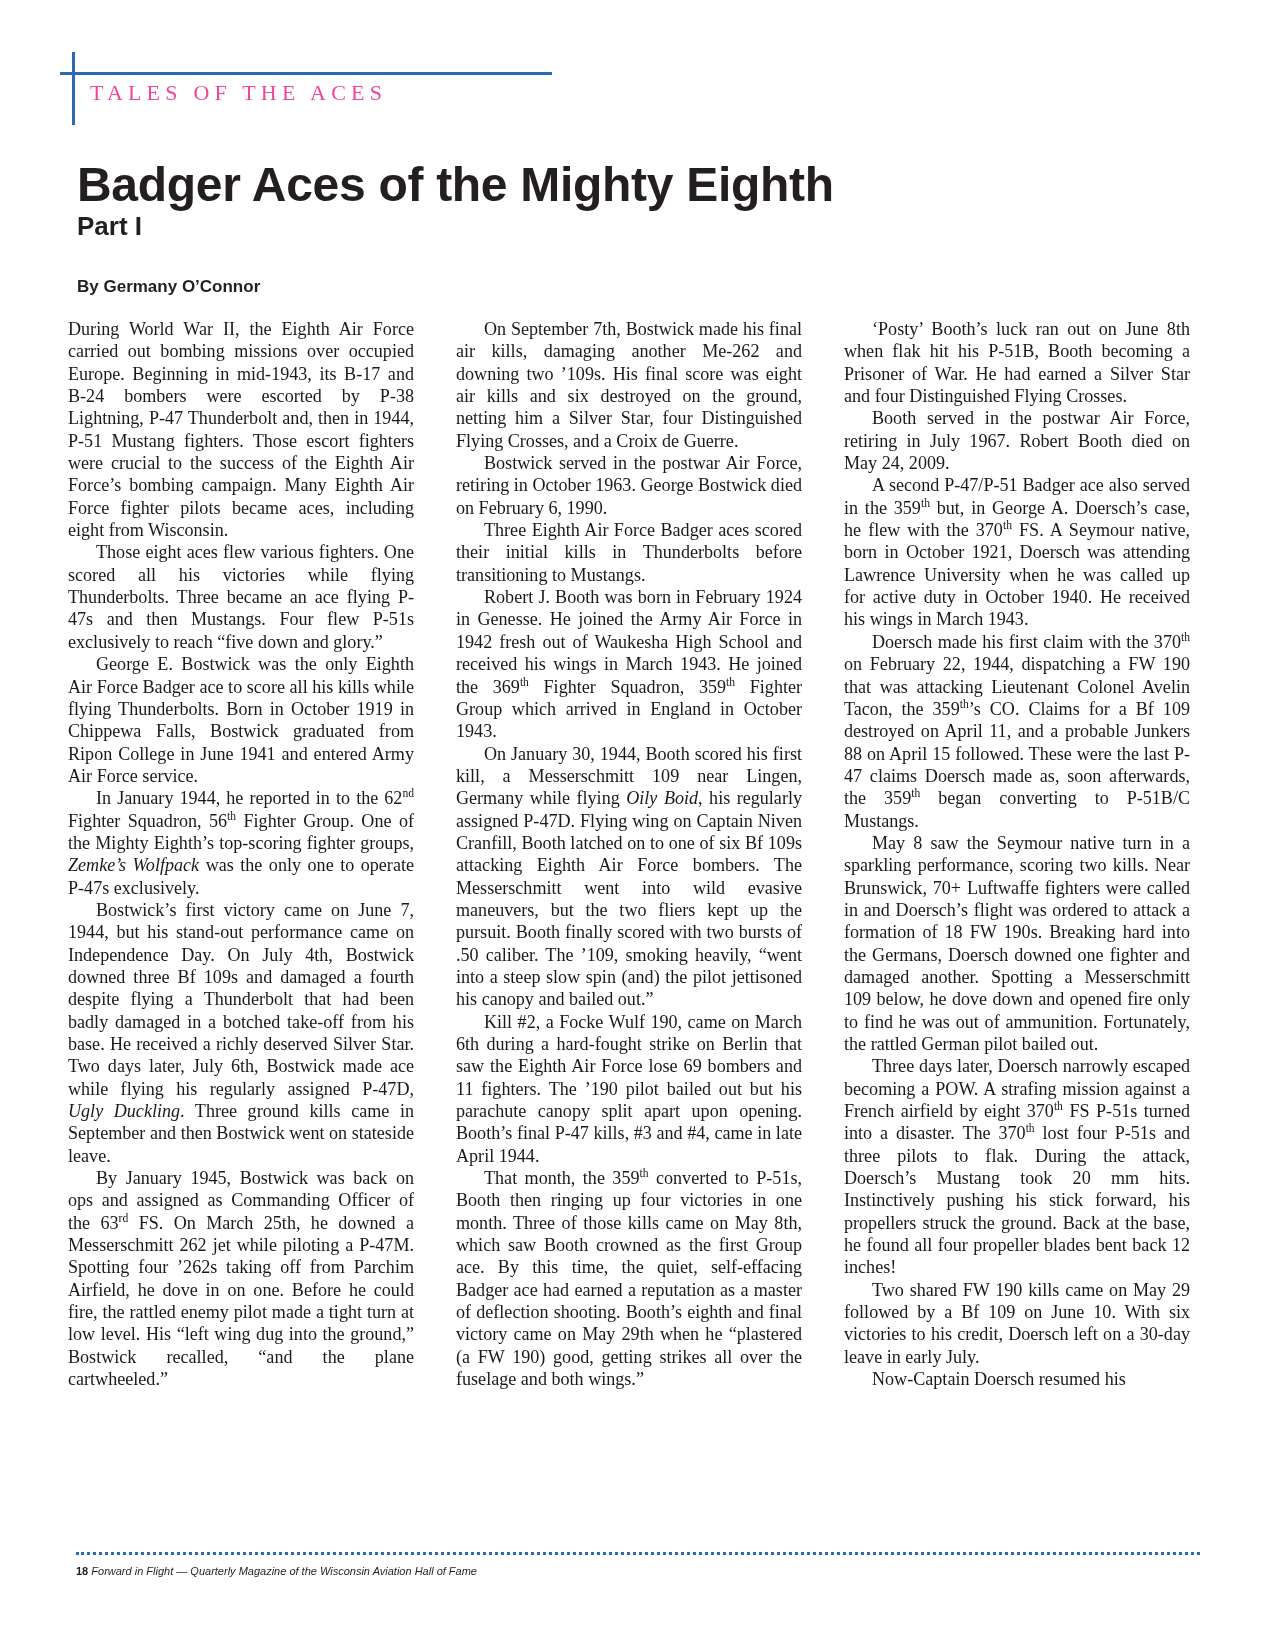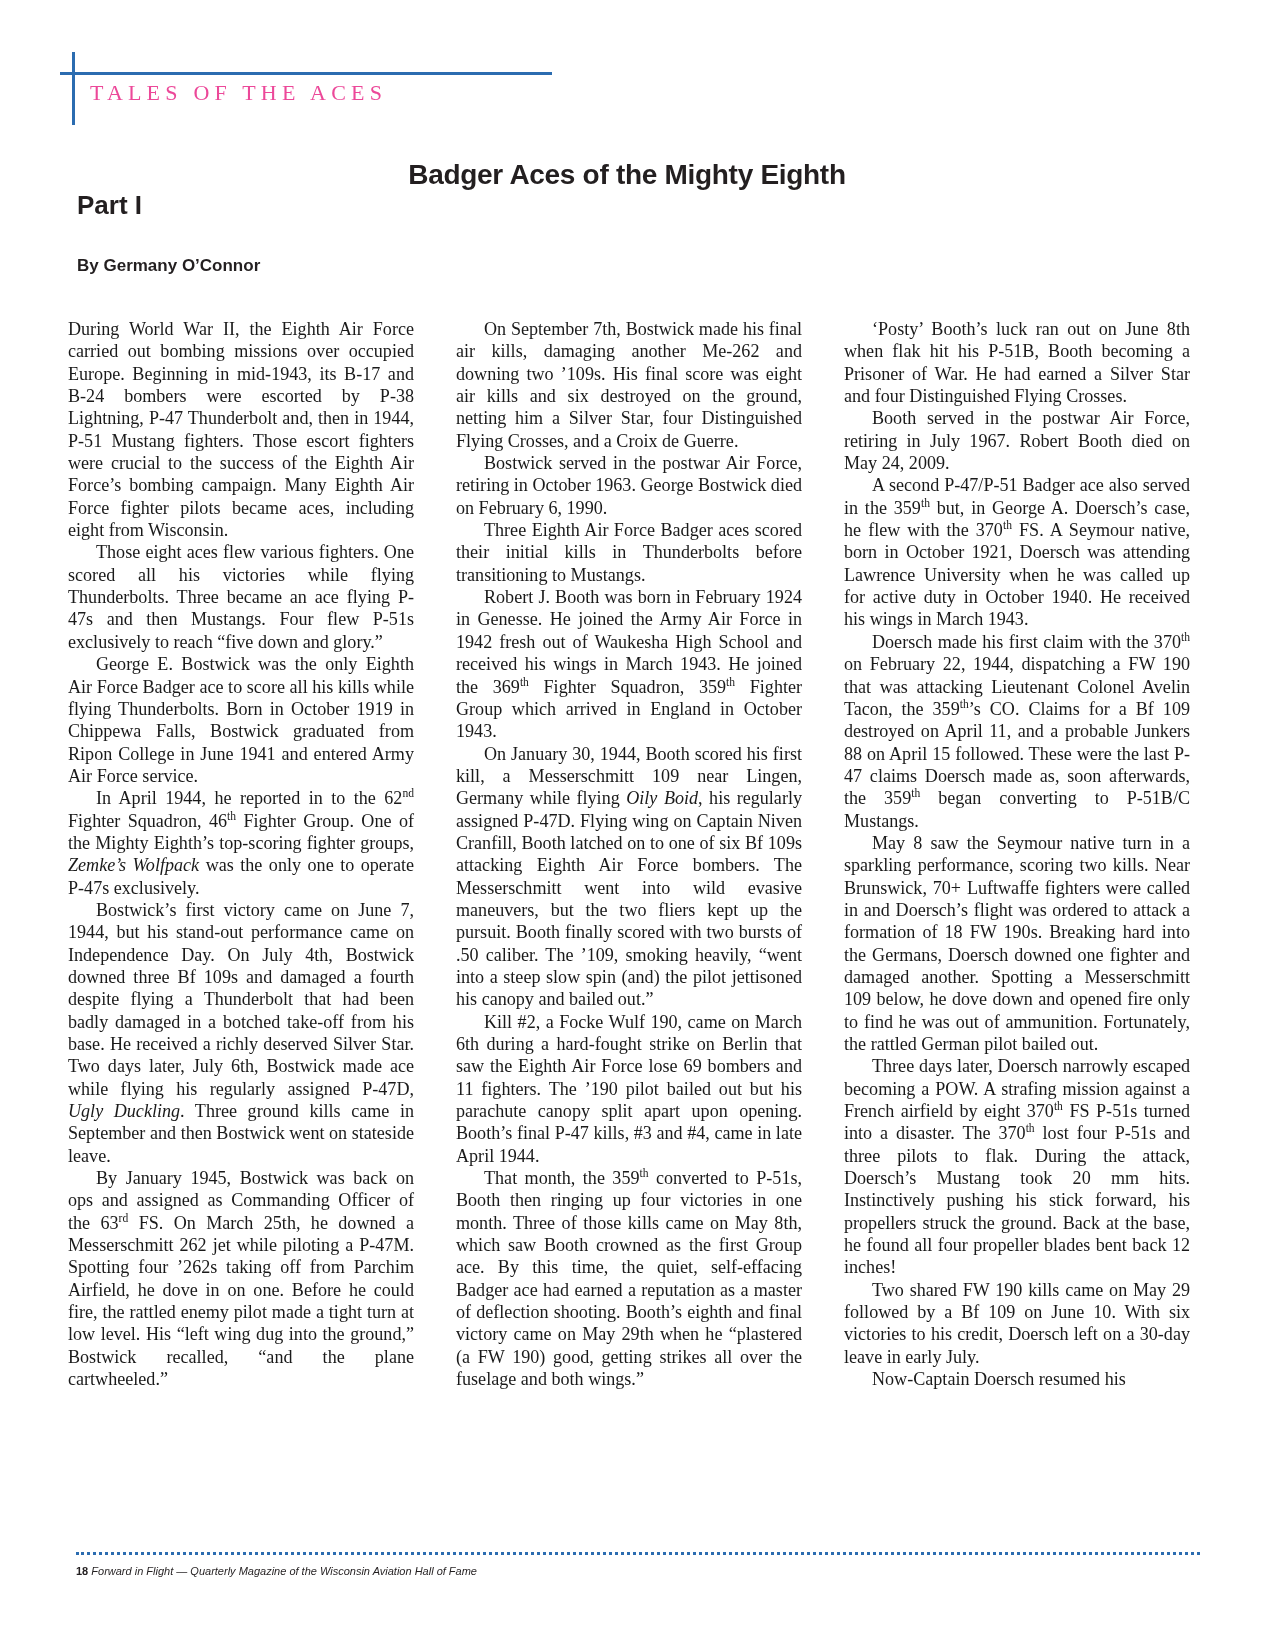--- a/index.html
+++ b/index.html
@@ -60,27 +60,26 @@
 
   
   .title-block {
     position: absolute;
     left: 77px;
     top: 160px;
     width: 1100px;
   }
   .headline {
     font-family: "Liberation Sans", "DejaVu Sans", sans-serif;
-    font-size: 28px;
+    font-size: 48px;
     font-weight: bold;
     line-height: 1.05;
     color: #231f20;
     margin: 0;
     letter-spacing: -0.3px;
-    text-align: center;
   }
   .subhead {
     font-family: "Liberation Sans", "DejaVu Sans", sans-serif;
     font-size: 26px;
     font-weight: bold;
     line-height: 1.1;
     color: #231f20;
     margin: 2px 0 0 0;
   }
   .byline {
@@ -170,21 +169,21 @@
     <h1 class="headline">Badger Aces of the Mighty Eighth</h1>
     <div class="subhead">Part I</div>
     <div class="byline">By Germany O’Connor</div>
   </div>
 
   <div class="columns" id="columns-root">
       <div class="col">
         <p><span>During World War II, the Eighth Air Force carried out bombing missions over occupied Europe. Beginning in mid-1943, its B-17 and B-24 bombers were escorted by P-38 Lightning, P-47 Thunderbolt and, then in 1944, P-51 Mustang fighters. Those escort fighters were crucial to the success of the Eighth Air Force’s bombing campaign. Many Eighth Air Force fighter pilots became aces, including eight from Wisconsin.</span></p>
         <p class="ind"><span>Those eight aces flew various fighters. One scored all his victories while flying Thunderbolts. Three became an ace flying P-47s and then Mustangs. Four flew P-51s exclusively to reach “five down and glory.”</span></p>
         <p class="ind"><span>George E. Bostwick was the only Eighth Air Force Badger ace to score all his kills while flying Thunderbolts. Born in October 1919 in Chippewa Falls, Bostwick graduated from Ripon College in June 1941 and entered Army Air Force service.</span></p>
-        <p class="ind"><span>In April 1944, he reported in to the 62</span><sup>nd</sup><span> Fighter Squadron, 46</span><sup>th</sup><span> Fighter Group. One of the Mighty Eighth’s top-scoring fighter groups, </span><i>Zemke’s Wolfpack</i><span> was the only one to operate P-47s exclusively.</span></p>
+        <p class="ind"><span>In January 1944, he reported in to the 62</span><sup>nd</sup><span> Fighter Squadron, 56</span><sup>th</sup><span> Fighter Group. One of the Mighty Eighth’s top-scoring fighter groups, </span><i>Zemke’s Wolfpack</i><span> was the only one to operate P-47s exclusively.</span></p>
         <p class="ind"><span>Bostwick’s first victory came on June 7, 1944, but his stand-out performance came on Independence Day. On July 4th, Bostwick downed three Bf 109s and damaged a fourth despite flying a Thunderbolt that had been badly damaged in a botched take-off from his base. He received a richly deserved Silver Star. Two days later, July 6th, Bostwick made ace while flying his regularly assigned P-47D, </span><i>Ugly Duckling</i><span>. Three ground kills came in September and then Bostwick went on stateside leave.</span></p>
         <p class="ind lastline-left"><span>By January 1945, Bostwick was back on ops and assigned as Commanding Officer of the 63</span><sup>rd</sup><span> FS. On March 25th, he downed a Messerschmitt 262 jet while piloting a P-47M. Spotting four ’262s taking off from Parchim Airfield, he dove in on one. Before he could fire, the rattled enemy pilot made a tight turn at low level. His “left wing dug into the ground,” Bostwick recalled, “and the plane cartwheeled.”</span></p>
       </div>
       <div class="col">
         <p class="ind"><span>On September 7th, Bostwick made his final air kills, damaging another Me-262 and downing two ’109s. His final score was eight air kills and six destroyed on the ground, netting him a Silver Star, four Distinguished Flying Crosses, and a Croix de Guerre.</span></p>
         <p class="ind"><span>Bostwick served in the postwar Air Force, retiring in October 1963. George Bostwick died on February 6, 1990.</span></p>
         <p class="ind"><span>Three Eighth Air Force Badger aces scored their initial kills in Thunderbolts before transitioning to Mustangs.</span></p>
         <p class="ind"><span>Robert J. Booth was born in February 1924 in Genesse. He joined the Army Air Force in 1942 fresh out of Waukesha High School and received his wings in March 1943. He joined the 369</span><sup>th</sup><span> Fighter Squadron, 359</span><sup>th</sup><span> Fighter Group which arrived in England in October 1943.</span></p>
         <p class="ind"><span>On January 30, 1944, Booth scored his first kill, a Messerschmitt 109 near Lingen, Germany while flying </span><i>Oily Boid</i><span>, his regularly assigned P-47D. Flying wing on Captain Niven Cranfill, Booth latched on to one of six Bf 109s attacking Eighth Air Force bombers. The Messerschmitt went into wild evasive maneuvers, but the two fliers kept up the pursuit. Booth finally scored with two bursts of .50 caliber. The ’109, smoking heavily, “went into a steep slow spin (and) the pilot jettisoned his canopy and bailed out.”</span></p>
         <p class="ind"><span>Kill #2, a Focke Wulf 190, came on March 6th during a hard-fought strike on Berlin that saw the Eighth Air Force lose 69 bombers and 11 fighters. The ’190 pilot bailed out but his parachute canopy split apart upon opening. Booth’s final P-47 kills, #3 and #4, came in late April 1944.</span></p>

